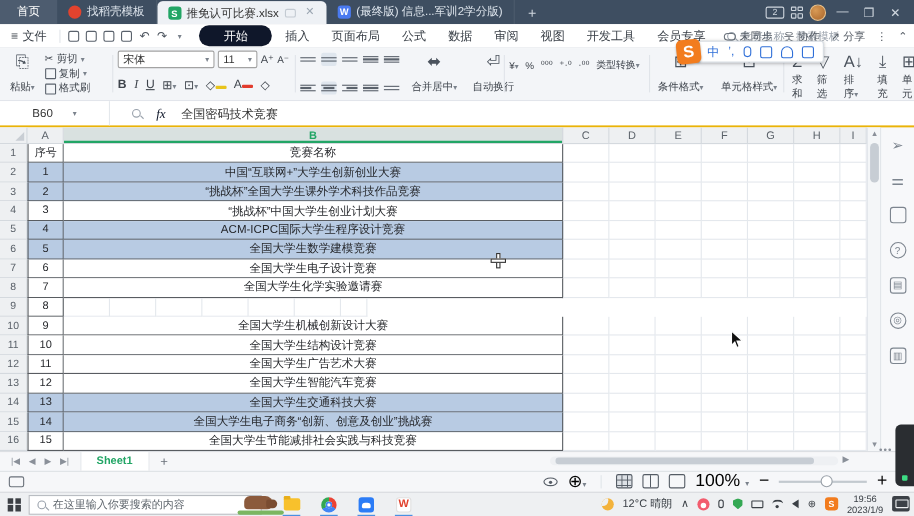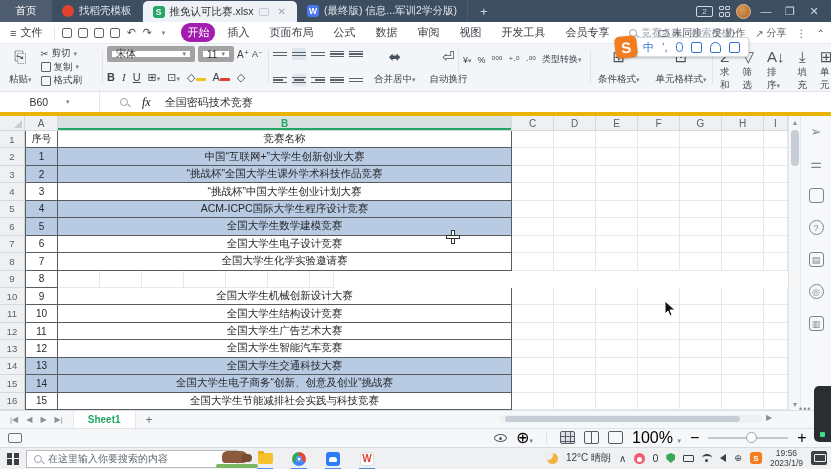--- a/index.html
+++ b/index.html
@@ -27,38 +27,38 @@
   .avatar{width:15px;height:15px;border-radius:50%;background:radial-gradient(circle at 35% 35%,#d89a55,#a8642a);border:1px solid #e8c08a;}
 
   
   .menubar{left:0;top:22px;width:831px;height:22px;background:#fff;border-bottom:1px solid #e7eaee;display:flex;align-items:center;font-size:11px;color:#3a4048;}
   .file-menu{display:flex;align-items:center;gap:4px;padding:0 8px 0 10px;}
   .mini-divider{width:1px;height:12px;background:#e1e5ea;margin:0 4px;}
   .qicon{width:16px;height:14px;display:flex;align-items:center;justify-content:center;color:#4b535d;font-size:11px;}
   .qicon .box{width:10px;height:10px;border:1px solid #5a626c;border-radius:2px;}
   .menu-items{display:flex;align-items:center;gap:4px;margin-left:10px;}
   .mtab{padding:2px 8px;white-space:nowrap;}
-  .mtab.active{background:#a21caf;color:#fff;border-radius:9px;padding:2px 6px;}
+  .mtab.active{background:#0f172a;color:#fff;border-radius:9px;padding:2px 22px;}
   .cmd-search{display:flex;align-items:center;gap:4px;color:#9aa2ac;font-size:10px;margin-left:12px;white-space:nowrap;}
   .mag{width:8px;height:8px;border:1.3px solid #9aa2ac;border-radius:50%;position:relative;}
   .mag::after{content:"";position:absolute;left:6px;top:6px;width:4px;height:1.3px;background:#9aa2ac;transform:rotate(45deg);}
   .menubar-right{position:absolute;right:6px;top:22px;height:22px;display:flex;align-items:center;gap:10px;font-size:10px;color:#545b64;}
   .mr-item{display:flex;align-items:center;gap:3px;white-space:nowrap;}
   .cloud{width:11px;height:7px;border:1px solid #6b7ondiv;border:1px solid #6b737d;border-radius:5px;}
 
   
   .ribbon{left:0;top:44px;width:831px;height:48px;background:#f3f5f8;border-bottom:1px solid #e0e4e9;overflow:hidden;font-size:9.5px;color:#3e444c;}
   .rgroup{position:absolute;top:2px;height:42px;}
   .gdiv{position:absolute;top:6px;width:1px;height:34px;background:#e0e4e9;}
   .bigbtn{display:flex;flex-direction:column;align-items:center;justify-content:space-between;height:42px;padding:2px 3px;}
   .bigbtn .glyph{font-size:15px;line-height:18px;color:#4b535d;}
   .smallstack{display:flex;flex-direction:column;justify-content:space-between;height:40px;margin-top:1px;}
   .srow{display:flex;align-items:center;gap:3px;white-space:nowrap;}
   .ms{width:10px;height:10px;border:1px solid #5a626c;border-radius:1px;display:inline-block;}
-  .combo{background:#fff;border:5px solid #a3a3a3;border-radius:2px;display:flex;align-items:center;justify-content:space-between;padding:0 4px;height:16px;font-size:10px;color:#333;}
+  .combo{background:#fff;border:1px solid #a3a3a3;border-radius:2px;display:flex;align-items:center;justify-content:space-between;padding:0 4px;height:16px;font-size:10px;color:#333;}
   .caret{font-size:7px;color:#7a828c;}
   .fmtrow{display:flex;align-items:center;gap:7px;height:18px;font-size:11px;color:#3e444c;}
   .fmtrow .bld{font-weight:bold;}
   .fmtrow .ita{font-style:italic;font-family:"Liberation Serif",serif;}
   .fmtrow .und{text-decoration:underline;}
   .colorbar{display:inline-block;width:10px;height:3px;border-radius:1px;margin-top:-2px;}
   .alignrows{display:flex;flex-direction:column;justify-content:space-between;height:38px;margin-top:2px;}
   .alicon{width:14px;height:12px;display:flex;flex-direction:column;justify-content:center;gap:1.5px;}
   .alicon i{height:1.3px;background:#5a626c;display:block;}
   .al-l i:nth-child(2){width:70%;} .al-c i:nth-child(2){width:70%;margin:0 auto;} .al-r i:nth-child(2){width:70%;margin-left:auto;}
@@ -66,21 +66,21 @@
   .numline{display:flex;align-items:center;gap:6px;font-size:9px;color:#3e444c;white-space:nowrap;}
 
   
   .ime{left:615px;top:36px;height:22px;display:flex;align-items:center;z-index:60;}
   .sogou-logo{width:22px;height:22px;background:#f27c1e;border-radius:5px;color:#fff;font-weight:bold;font-size:15px;display:flex;align-items:center;justify-content:center;transform:rotate(-6deg);box-shadow:0 1px 2px rgba(0,0,0,.3);}
   .ime-pane{background:#fff;border:1px solid #d8dde3;border-radius:3px;box-shadow:0 1px 3px rgba(0,0,0,.25);display:flex;align-items:center;gap:8px;height:20px;padding:0 8px;margin-left:-3px;color:#2f6fd8;font-size:11px;}
   .ime-ic{width:11px;height:11px;border:1.2px solid #2f6fd8;border-radius:2px;}
   .ime-mic{width:7px;height:10px;border:1.2px solid #2f6fd8;border-radius:4px;}
 
   
-  .formulabar{left:0;top:92px;width:831px;height:24px;background:#fff;border-bottom:4px solid #eab308;display:flex;align-items:center;}
+  .formulabar{left:0;top:92px;width:831px;height:24px;background:#fff;border-bottom:2px solid #eab308;display:flex;align-items:center;}
   .namebox{width:100px;height:100%;border-right:1px solid #e4e8ec;display:flex;align-items:center;justify-content:center;gap:18px;font-size:10.5px;color:#333;}
   .fx-label{font-style:italic;font-family:"Liberation Serif",serif;font-size:12px;color:#0f172a;}
   .fb-value{font-size:11px;color:#333;margin-left:14px;}
 
   
   .gridwrap{left:0;top:116px;width:800px;height:294px;background:#fff;}
   .colheads{display:flex;height:15px;background:#eef0f2;border-bottom:1px solid #d4d9de;font-size:10px;color:#5a6169;}
   .corner{width:25px;border-right:1px solid #d4d9de;background:#eef0f2;position:relative;}
   .corner::after{content:"";position:absolute;right:2px;bottom:2px;border-left:8px solid transparent;border-bottom:8px solid #c9ced4;}
   .colh{display:flex;align-items:center;justify-content:center;border-right:1px solid #d4d9de;}

